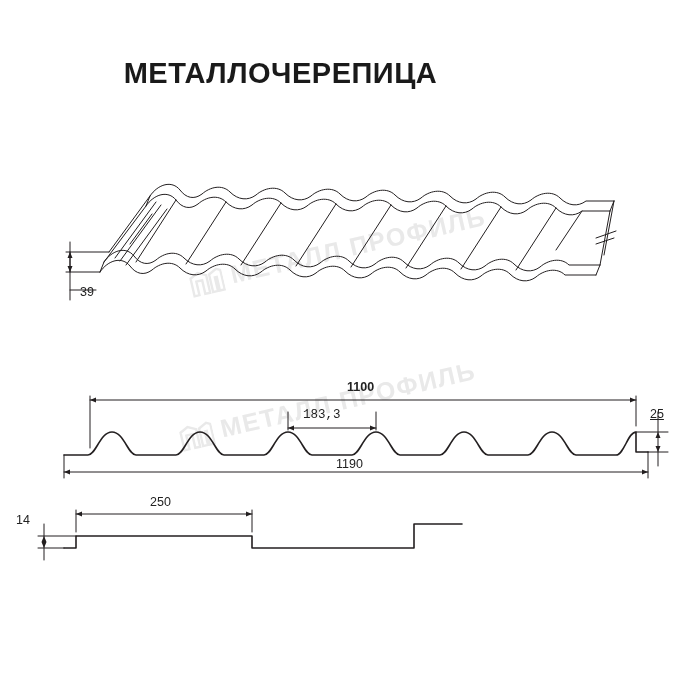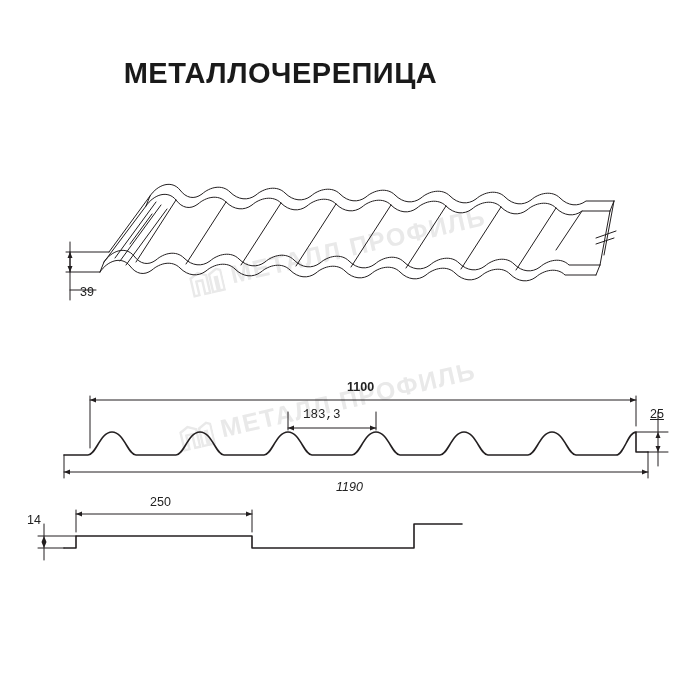--- a/index.html
+++ b/index.html
@@ -282,17 +282,17 @@
 </svg>
 
 <div class="dim-label" style="left:80px; top:285px;">39</div>
 
 <div class="dim-label" style="left:347px; top:380px;font-weight:bold;">1100</div>
 
 <div class="dim-label" style="left:303px; top:408px;font-family:Liberation Mono, monospace;">183,3</div>
 
 <div class="dim-label" style="left:650px; top:407px;text-decoration:underline;">25</div>
 
-<div class="dim-label" style="left:336px; top:480px;font-style:italic;">1190</div>
+<div class="dim-label" style="left:336px; top:457px;">1190</div>
 
 <div class="dim-label" style="left:150px; top:495px;">250</div>
 
-<div class="dim-label" style="left:27px; top:513px;">14</div>
+<div class="dim-label" style="left:16px; top:513px;">14</div>
 
 </body></html>

